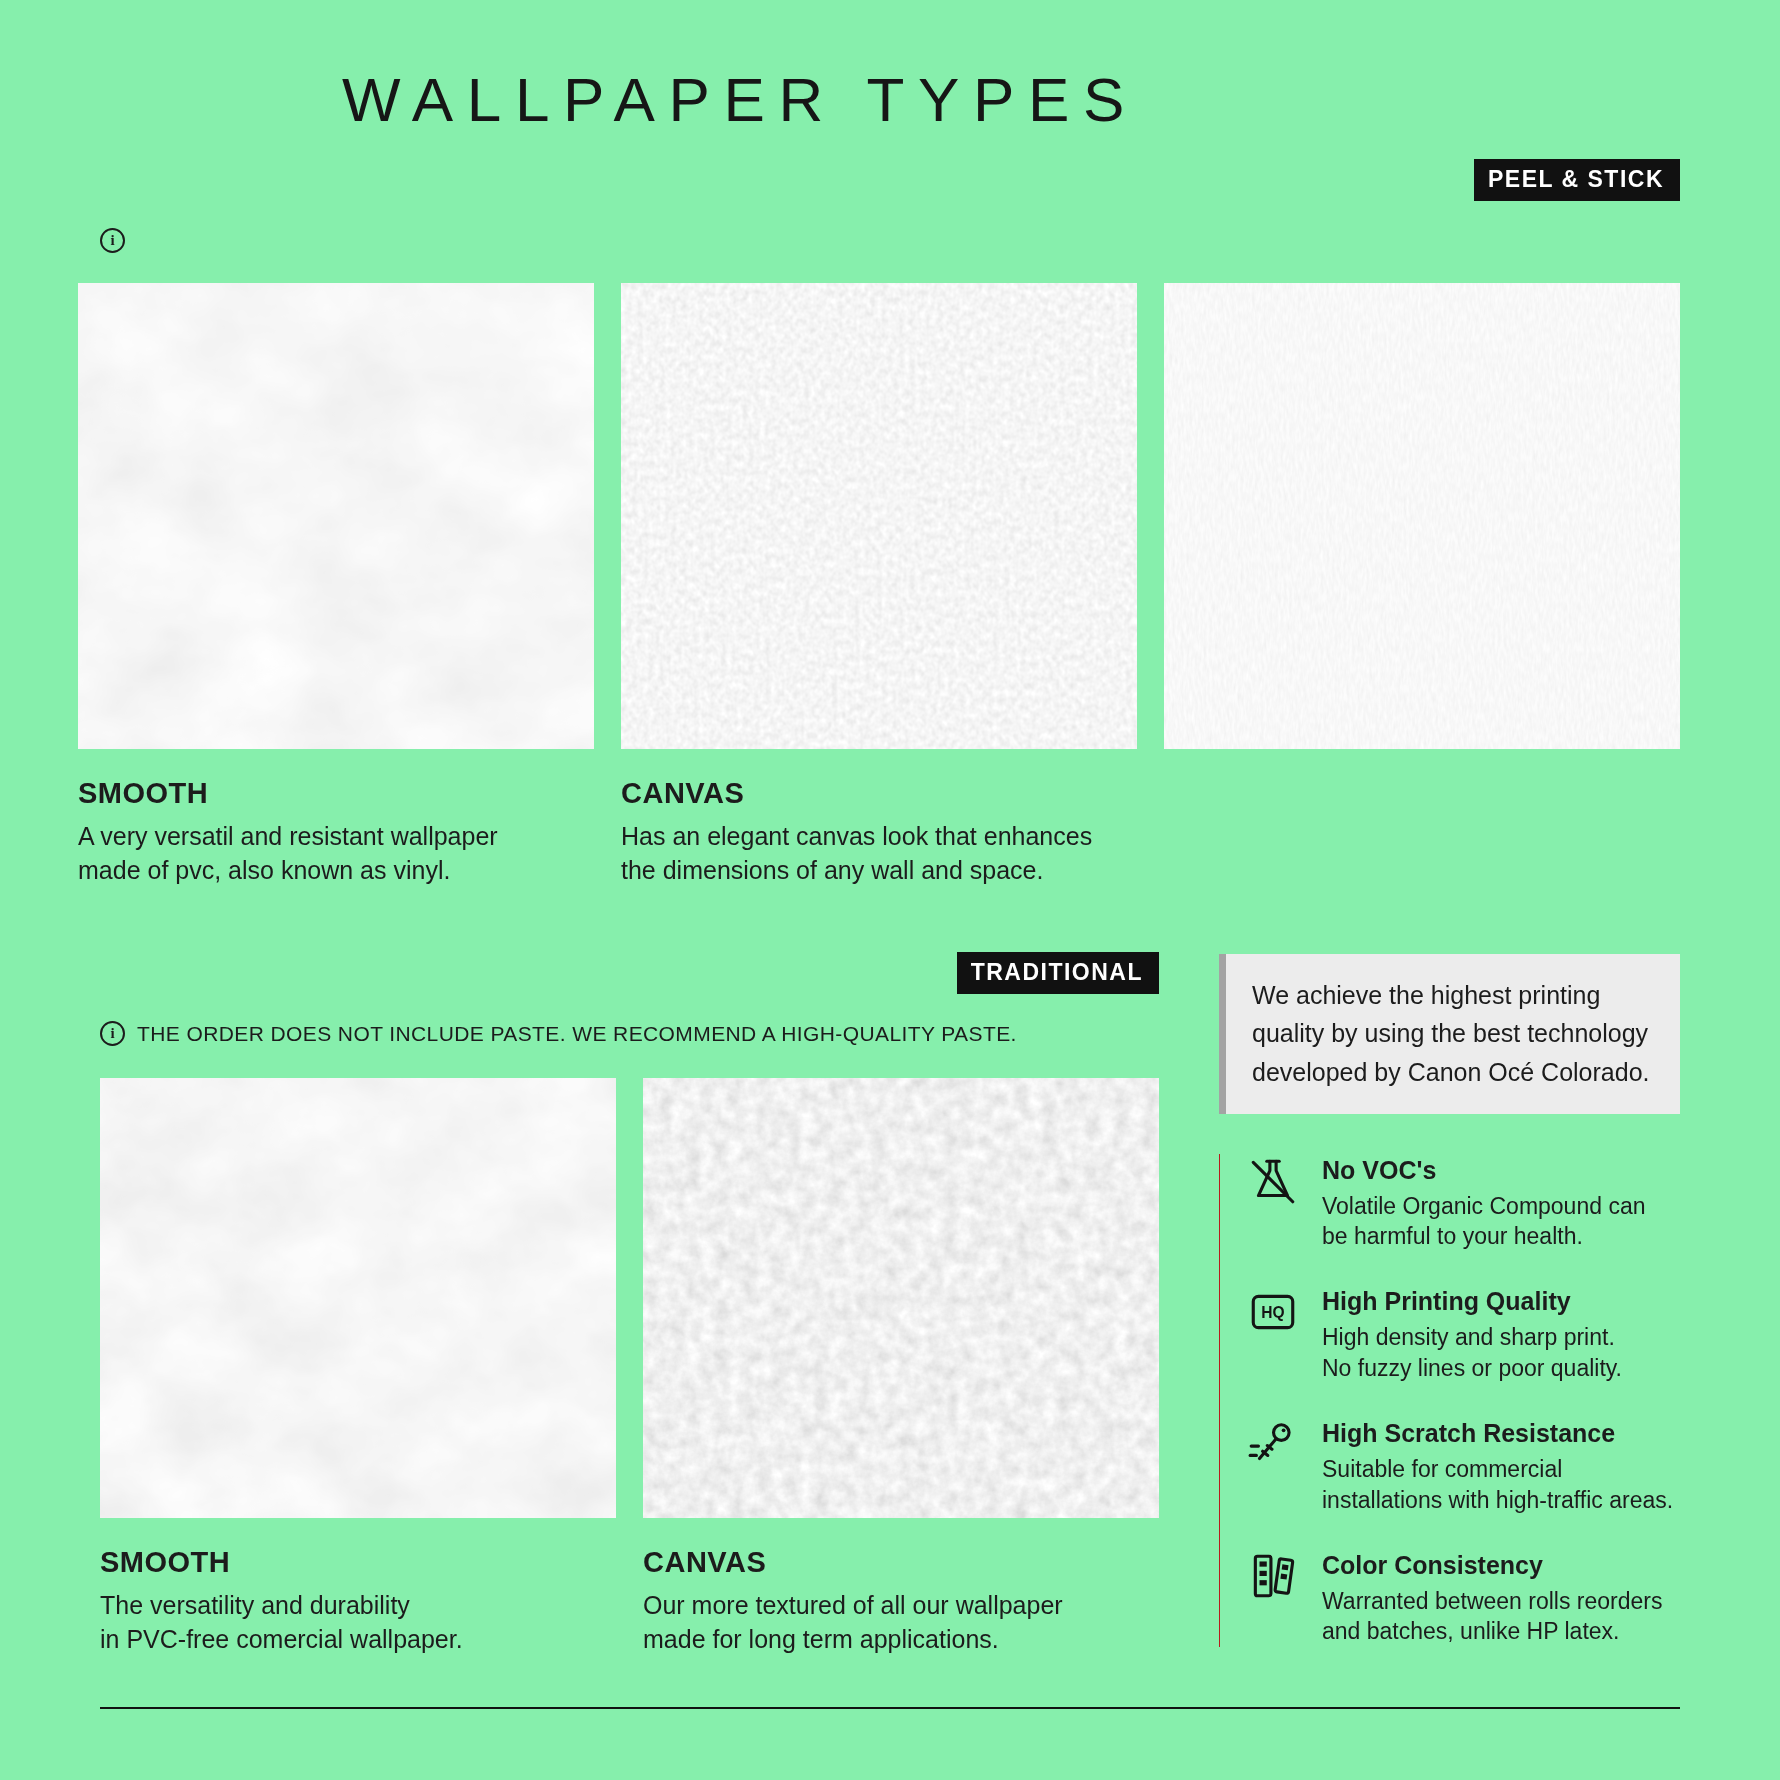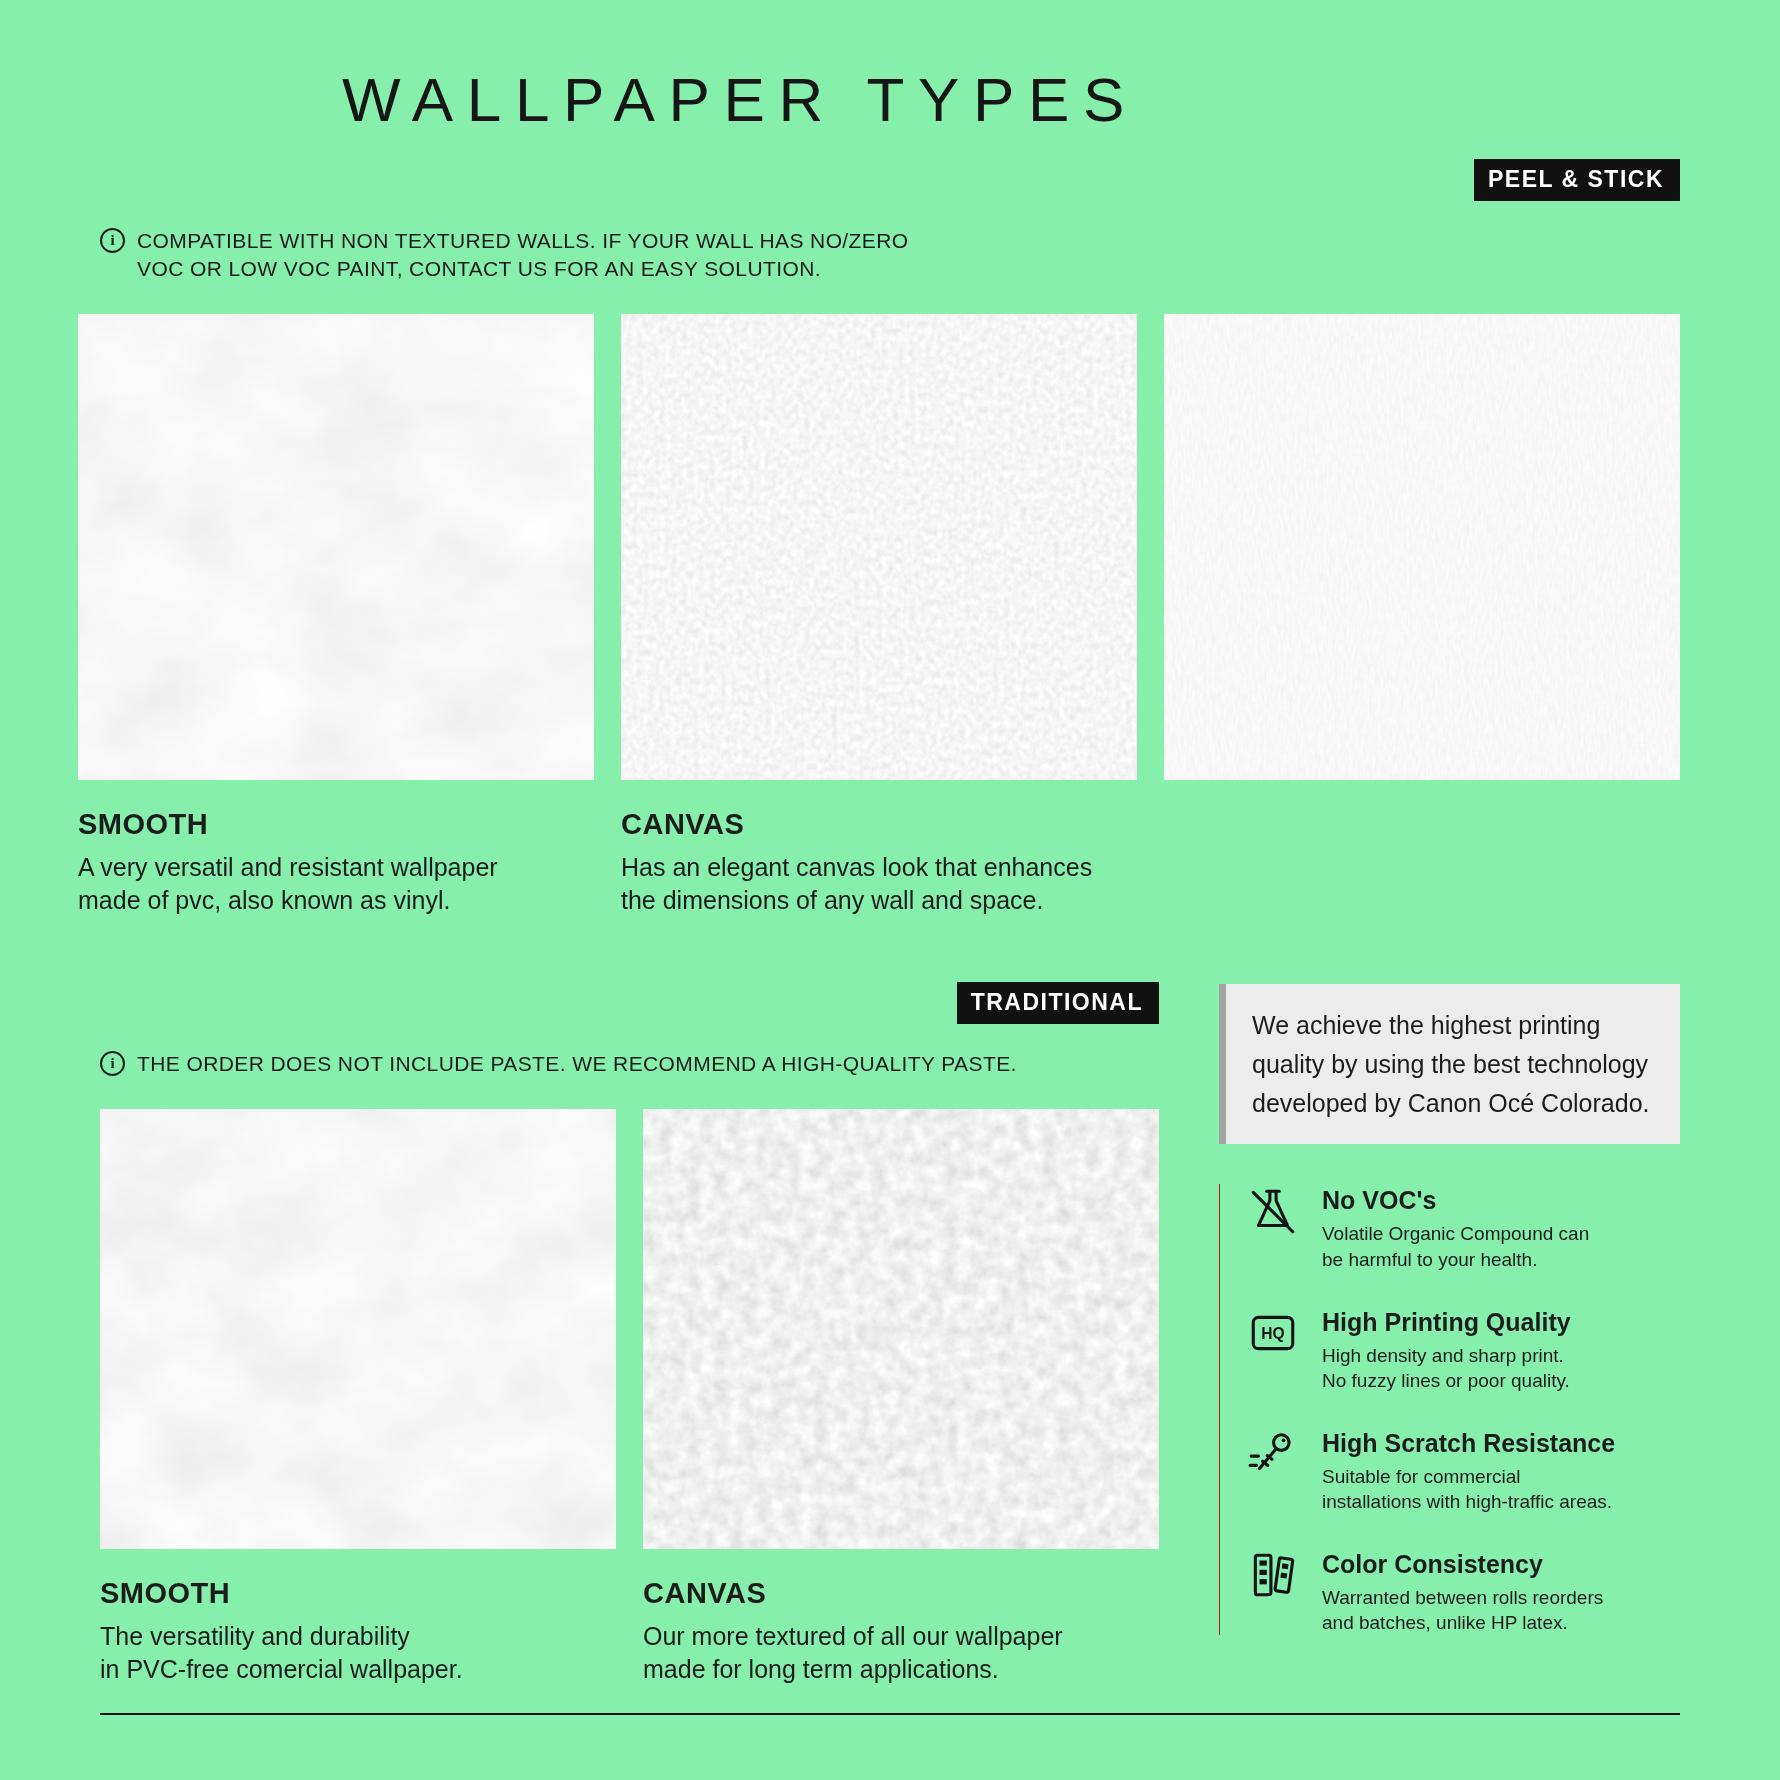--- a/index.html
+++ b/index.html
@@ -64,42 +64,40 @@
   .quality-panel p { font-size:25px; line-height:1.55; white-space:pre-line; }
 
   .features {
     margin-top:40px;
     border-left:1px solid #b91c1c;
     padding-left:26px;
   }
   .feature { display:flex; gap:22px; margin-bottom:34px; }
   .feature-icon { flex:0 0 54px; width:54px; height:54px;text-align:center; }
   .feature-title { font-size:25px; font-weight:bold; margin-top:2px; }
-  .feature-desc { margin-top:6px; font-size:19px; line-height:1.32; white-space:pre-line; }
+  .feature-desc { margin-top:6px; font-size:23px; line-height:1.32; white-space:pre-line; }
 
   .bottom-rule { height:2px; background:#111111; margin-top:26px; }
 </style>
 </head>
 <body>
 
 <div class="page">
 
   <h1 class="title">WALLPAPER TYPES</h1>
 
   <div class="section-header">
     <div class="chip">PEEL &amp; STICK</div>
     <div class="header-rule"></div>
   </div>
 
   <div class="note">
     <span class="info-icon">
         <span>i</span>
       </span>
-    <span class="note-text">COMPATIBLE WITH NON TEXTURED WALLS. IF YOUR WALL HAS NO/ZERO
-VOC OR LOW VOC PAINT, CONTACT US FOR AN EASY SOLUTION.</span>
   </div>
 
   <div class="swatch-row">
 
     <figure class="swatch-card">
       <svg class="texture tall" viewBox="0 0 516 466" preserveAspectRatio="none" aria-hidden="true">
         <defs>
           <filter id="tex1" x="-5%" y="-5%" width="110%" height="110%">
             <feTurbulence type="fractalNoise" baseFrequency="0.009 0.012" numOctaves="4" seed="11"></feTurbulence>
             <feColorMatrix type="saturate" values="0"></feColorMatrix>

